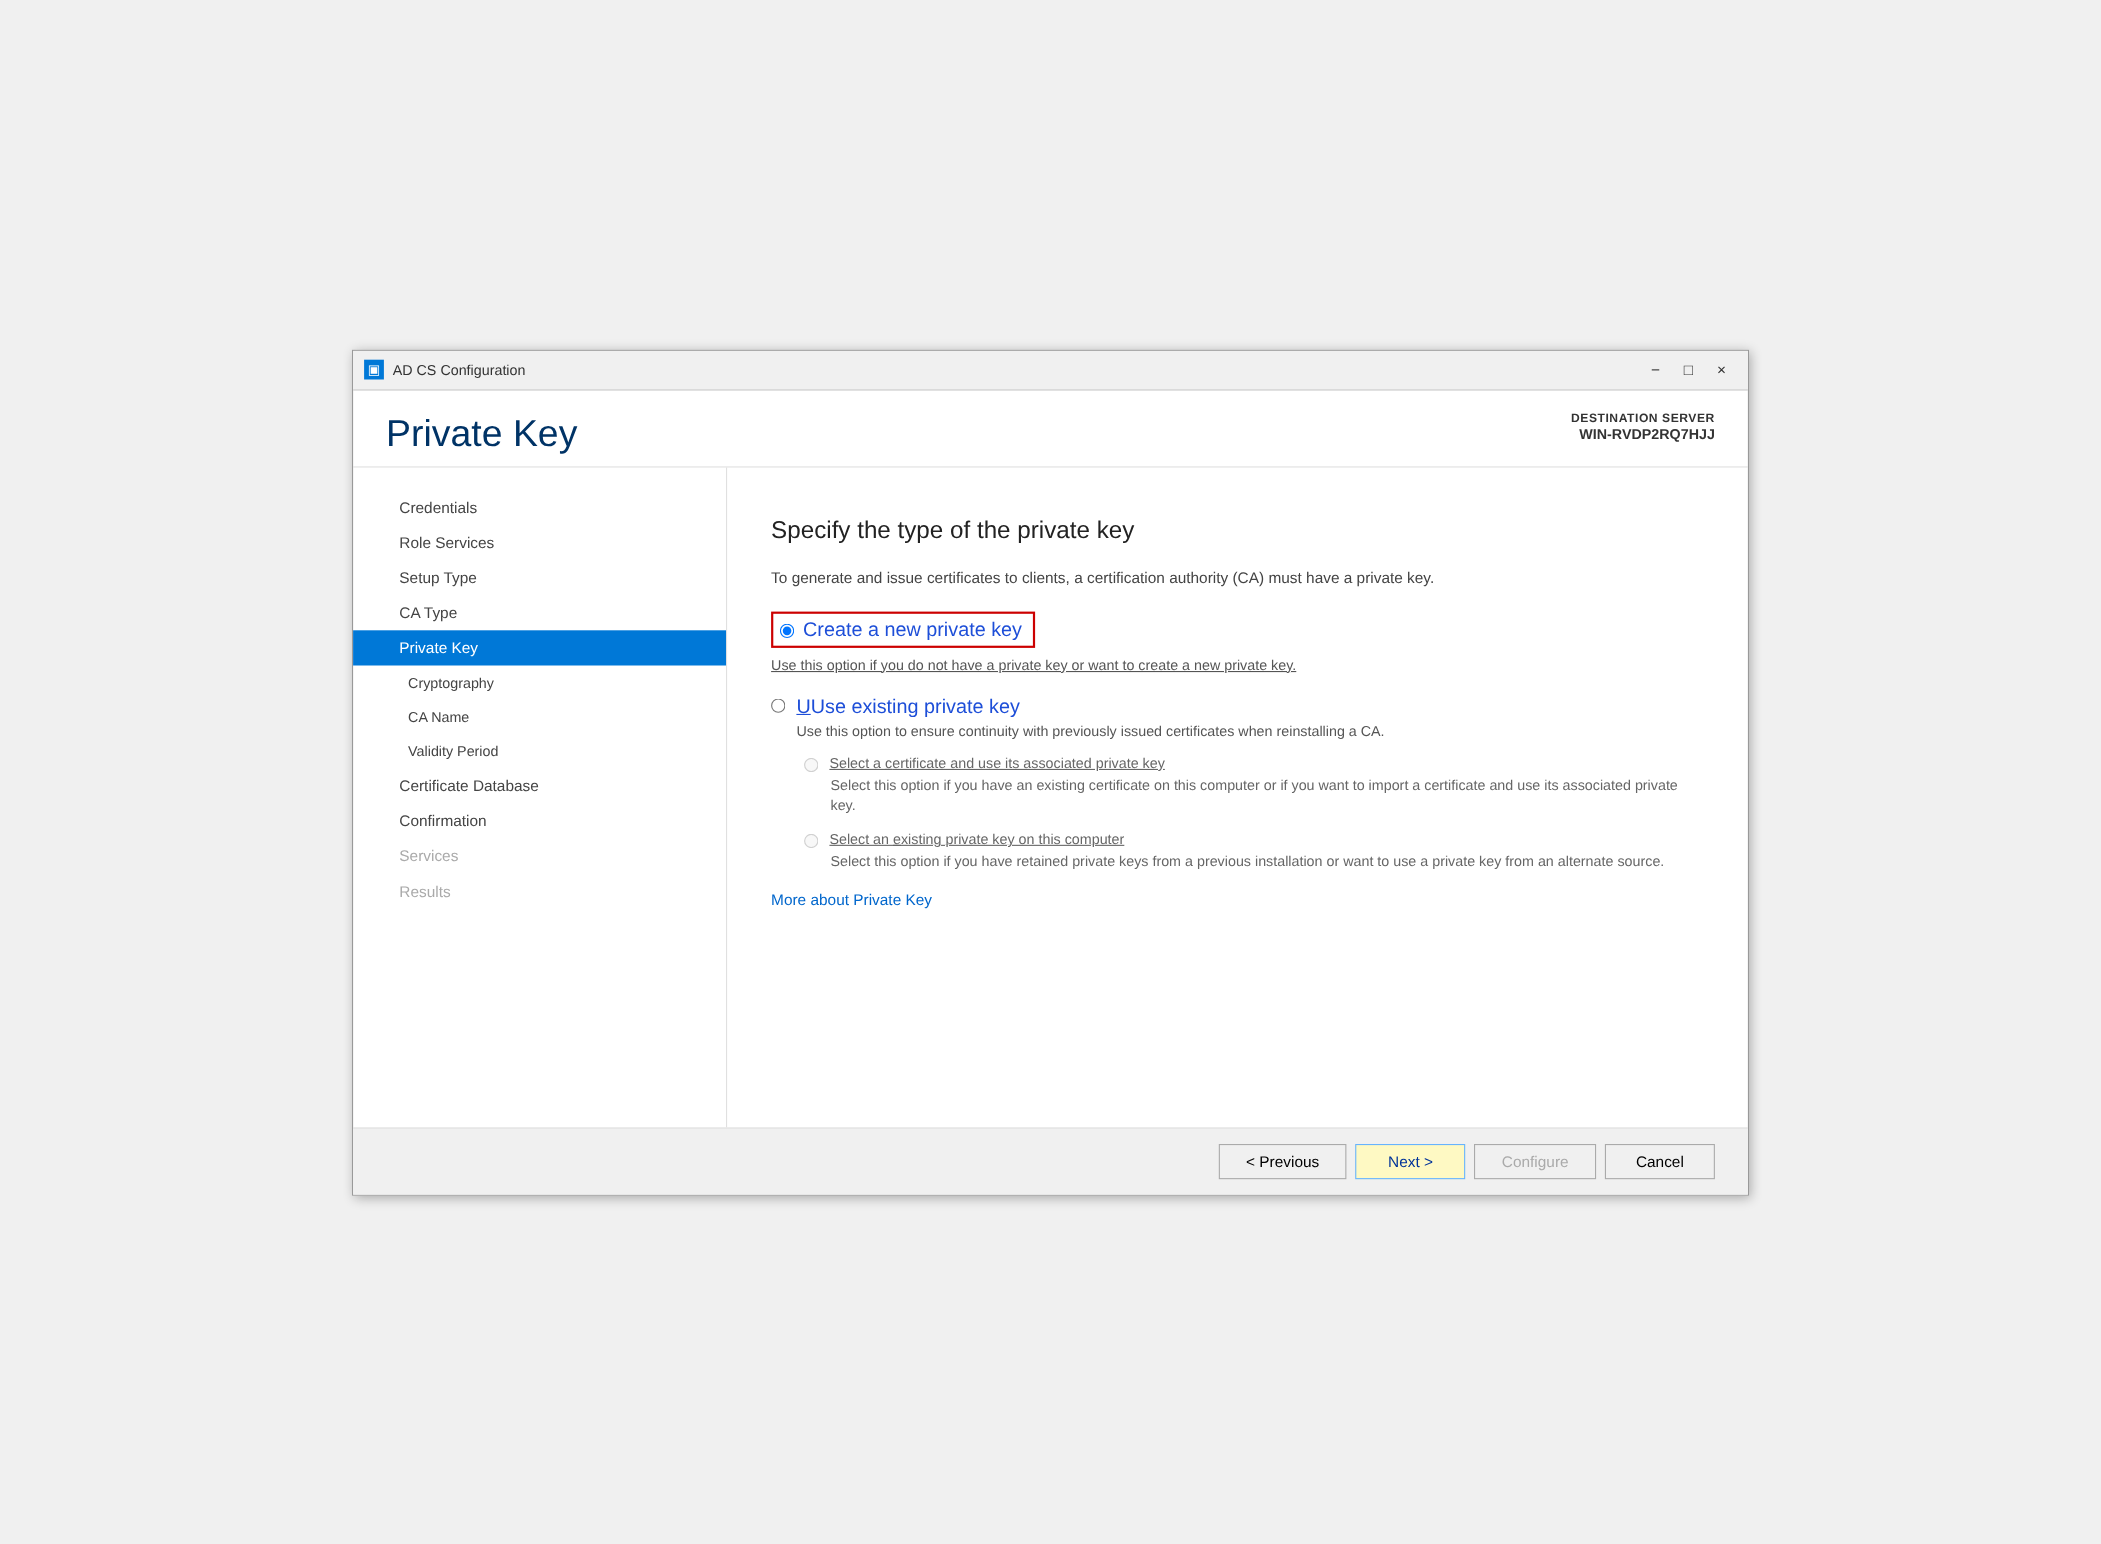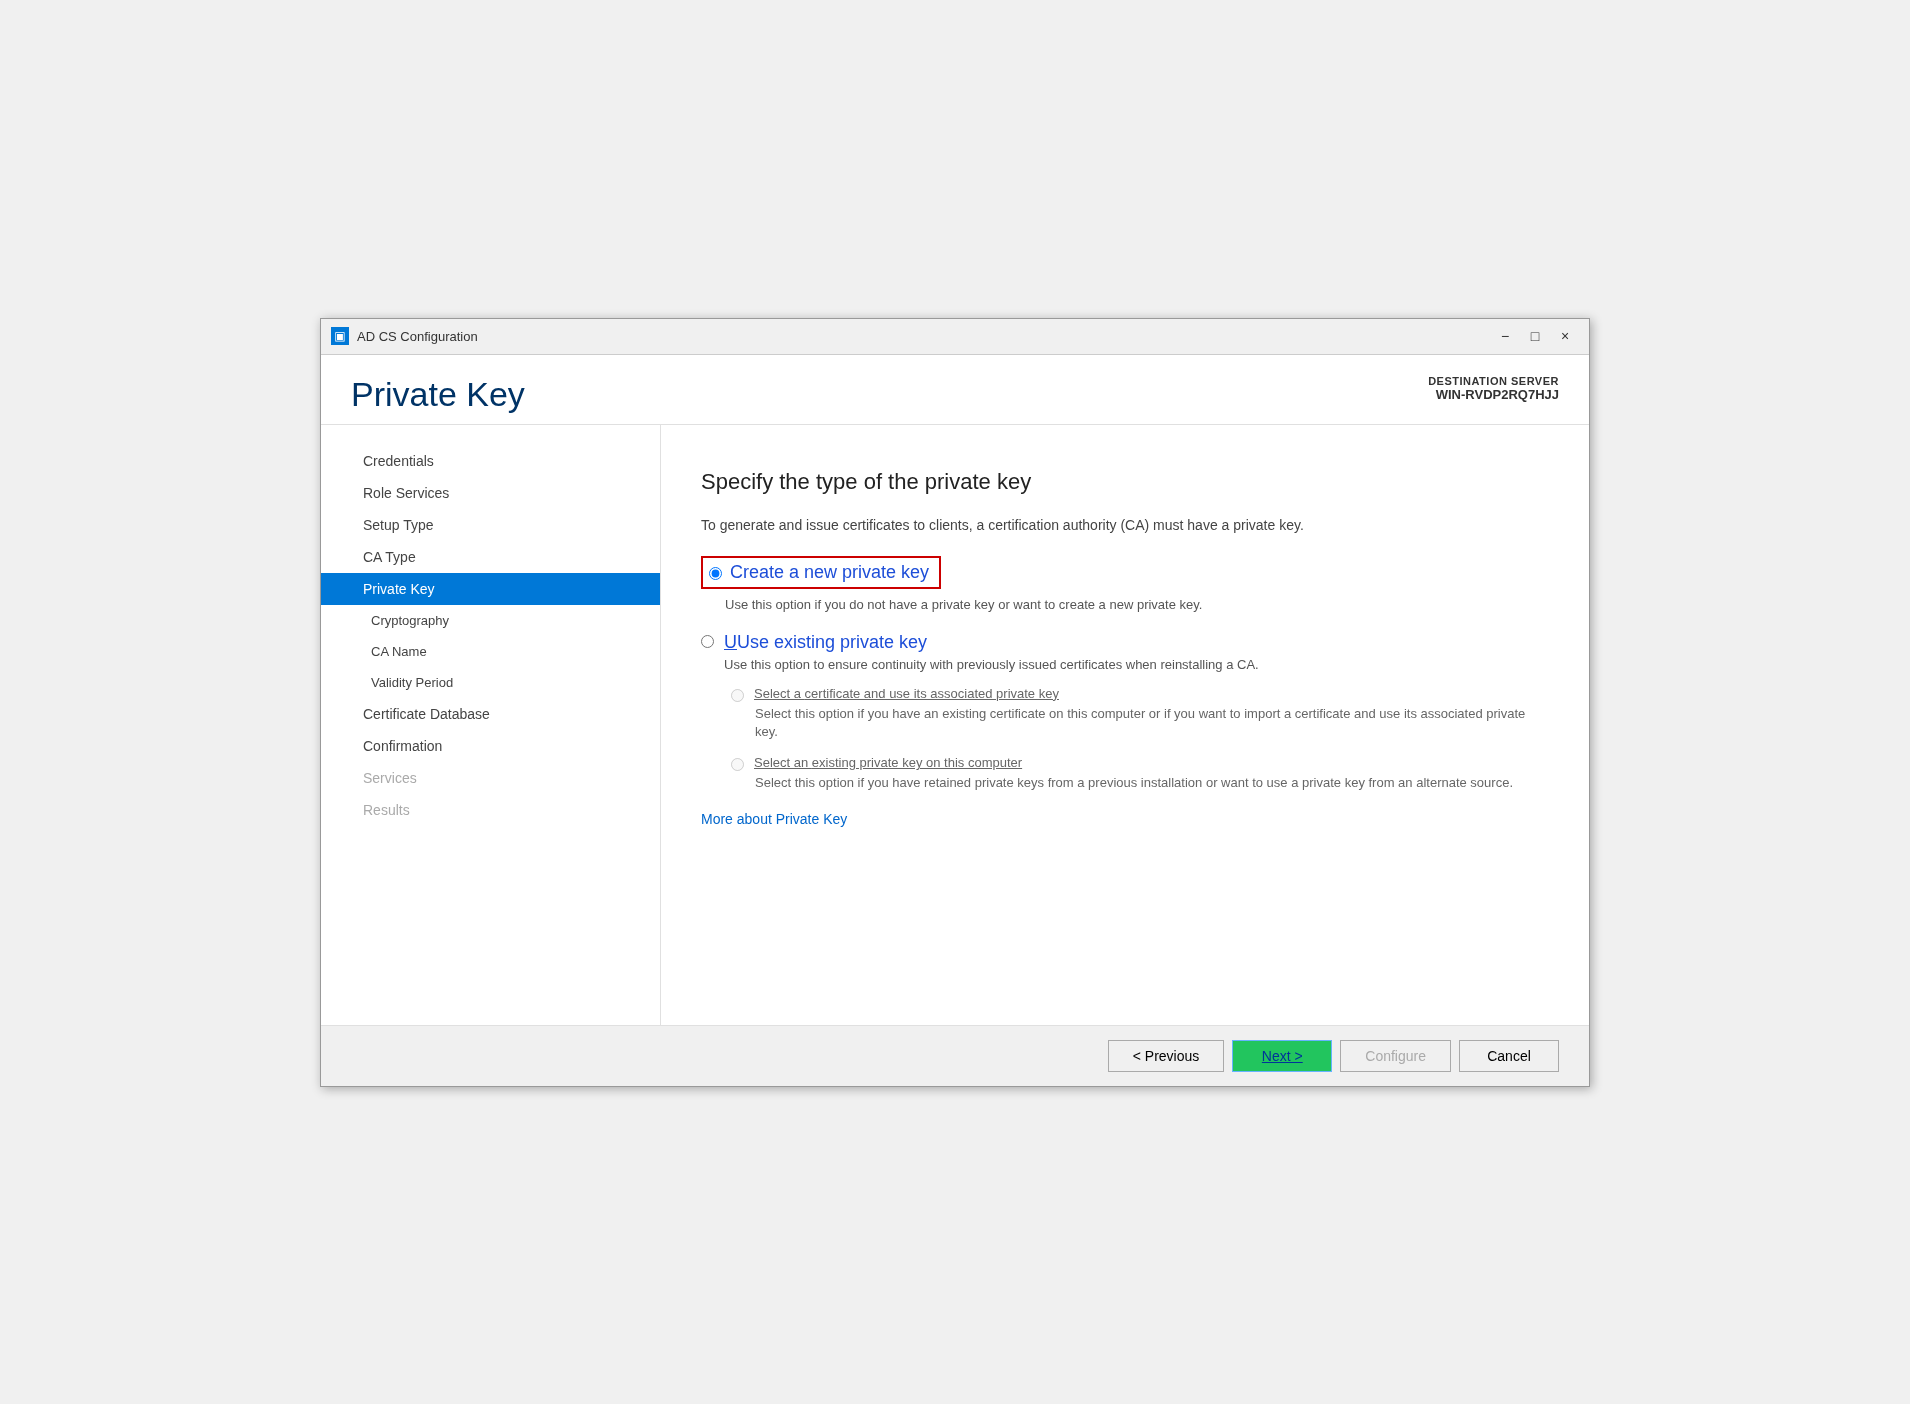--- a/index.html
+++ b/index.html
@@ -215,24 +215,23 @@
     }
     .footer-btn {
       padding: 7px 24px;
       font-size: 14px;
       border: 1px solid #aaa;
       background: #f0f0f0;
       cursor: pointer;
       min-width: 100px;
     }
     .footer-btn.primary {
-      background: #22c55e;
+      background: #fef9c3;
       border-color: #66b3ff;
       color: #003399;
-      text-decoration: underline;
     }
     .footer-btn.disabled {
       color: #aaa;
       cursor: default;
     }
   </style>
 </head>
 <body>
 
 <div class="window">
@@ -303,21 +302,21 @@
         <p class="description-text">To generate and issue certificates to clients, a certification authority (CA) must have a private key.</p>
 
         
         <div class="option-group">
           <div class="radio-option">
             <div class="option-box">
               <input type="radio" name="private-key-type" id="create-new" checked="" style="">
               <label for="create-new" class="option-label">Create a new private key</label>
             </div>
           </div>
-          <p class="option-desc" style="margin-left: 24px;">Use this option if you do not have a private key or want to create a new private key.</p>
+          <p class="option-desc" style=" text-decoration: underline;">Use this option if you do not have a private key or want to create a new private key.</p>
         </div>
 
         
         <div class="option-group">
           <div class="radio-option">
             <input type="radio" name="private-key-type" id="use-existing" style="">
             <div>
               <label for="use-existing" class="option-label">
                 <span style="text-decoration: underline;">U</span><span>Use existing private key</span>
               </label>

